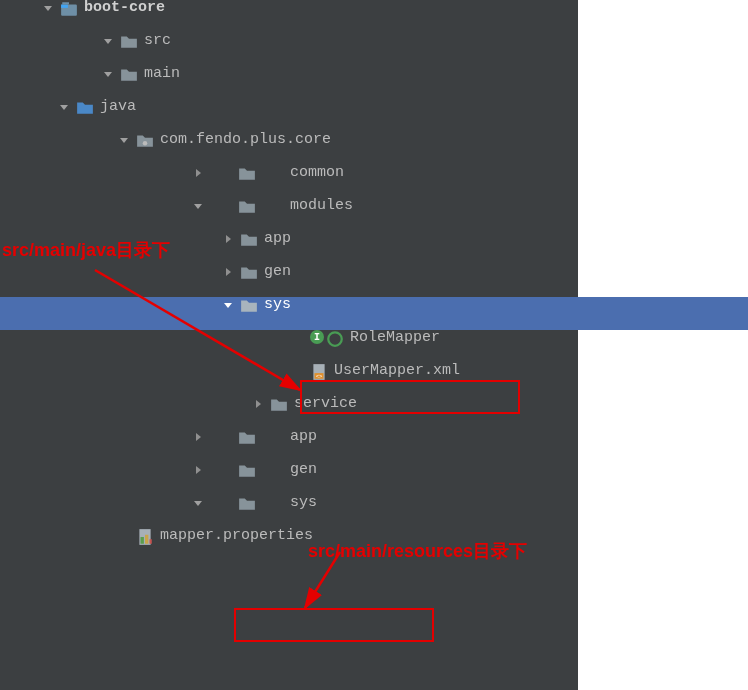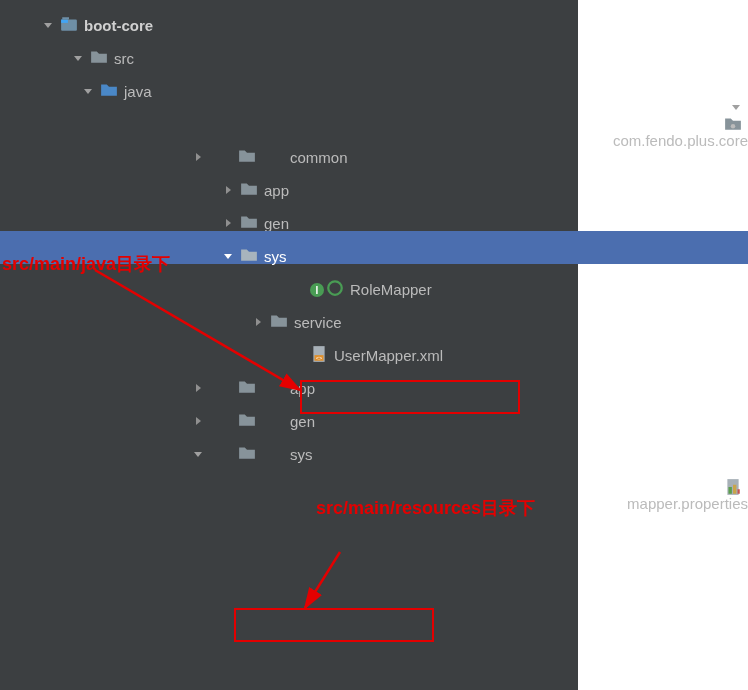--- a/index.html
+++ b/index.html
@@ -9,24 +9,25 @@
     font-size: 15px;
     color: #bbbbbb;
     width: 748px;
     height: 690px;
     position: relative;
     overflow: hidden;
   }
   .tree { position: absolute; top: 0; left: 0; right: 0; }
   .node {
     display: flex;
-    align-items: flex-end;
+    align-items: flex-start;
     height: 33px;
     white-space: nowrap;
     position: relative;
+    font-family: Liberation Mono, monospace;
   }
   .node.selected { background: #4b6eaf; color: #ffffff; }
   .node.bold .label { font-weight: bold; color: #d0d0d0; }
   .arrow {
     width: 16px; height: 16px;
     display: inline-flex; align-items: center; justify-content: center;
     margin-right: 4px;
     flex-shrink: 0;
   }
   .arrow svg { width: 10px; height: 10px; }
@@ -55,24 +56,24 @@
     border: 2px solid #e40000;
   }
   .right-edge {
     position: absolute;
     right: 0; top: 0; width: 170px; height: 690px;
     background: #ffffff;
   }
 
   
   .d0 { padding-left: 40px; }
-  .d1 { padding-left: 70px; }
+  .d1 { padding-left: 100px; }
   .d2 { padding-left: 100px; }
-  .d3 { padding-left: 80px; }
-  .d4 { padding-left: 72px; flex-direction: column; }
+  .d3 { padding-left: 56px; }
+  .d4 { padding-left: 116px; }
   .d5 { padding-left: 190px; gap: 28px; }
   .d6 { padding-left: 220px; }
   .d7 { padding-left: 250px; }
   .d8b{ padding-left: 310px; }
 
   .badge {
     width:14px;height:14px;border-radius:50%;background:#499c54;
     color:#fff;font-size:10px;font-weight:bold;display:inline-flex;
     align-items:center;justify-content:center;margin-right:2px;
   }
@@ -107,20 +108,33 @@
         </svg>
       </span>
     <span class="icon">
         <svg viewBox="0 0 16 16">
           <path d="M1 3h5l2 2h7v8H1z" fill="#87939a"></path>
         </svg>
       </span>
     <span class="label">src</span>
   </div>
 
+  <div class="node d2">
+    <span class="arrow arrow-down">
+        <svg viewBox="0 0 10 10">
+          <path d="M1 3 L9 3 L5 8 Z"></path>
+        </svg>
+      </span>
+    <span class="icon">
+        <svg viewBox="0 0 16 16">
+          <path d="M1 3h5l2 2h7v8H1z" fill="#87939a"></path>
+        </svg>
+      </span>
+    <span class="label">main</span>
+  </div>
 
   <div class="node d3">
     <span class="arrow arrow-down">
         <svg viewBox="0 0 10 10">
           <path d="M1 3 L9 3 L5 8 Z"></path>
         </svg>
       </span>
     <span class="icon">
         <svg viewBox="0 0 16 16">
           <path d="M1 3h5l2 2h7v8H1z" fill="#4a88c7"></path>
@@ -151,20 +165,33 @@
         </svg>
       </span>
     <span class="icon">
         <svg viewBox="0 0 16 16">
           <path d="M1 3h5l2 2h7v8H1z" fill="#87939a"></path>
         </svg>
       </span>
     <span class="label">common</span>
   </div>
 
+  <div class="node d5">
+    <span class="arrow arrow-down">
+        <svg viewBox="0 0 10 10">
+          <path d="M1 3 L9 3 L5 8 Z"></path>
+        </svg>
+      </span>
+    <span class="icon">
+        <svg viewBox="0 0 16 16">
+          <path d="M1 3h5l2 2h7v8H1z" fill="#87939a"></path>
+        </svg>
+      </span>
+    <span class="label">modules</span>
+  </div>
 
   <div class="node d6">
     <span class="arrow arrow-right">
         <svg viewBox="0 0 10 10">
           <path d="M3 1 L8 5 L3 9 Z"></path>
         </svg>
       </span>
     <span class="icon">
         <svg viewBox="0 0 16 16">
           <path d="M1 3h5l2 2h7v8H1z" fill="#87939a"></path>
@@ -203,45 +230,45 @@
 
 
   <div class="node d8b">
     <span class="badge">I</span>
     <span class="icon">
         <svg viewBox="0 0 16 16">
           <circle cx="8" cy="8" r="6" fill="none" stroke="#499c54" stroke-width="2"></circle>
         </svg>
       </span>
     <span class="label">RoleMapper</span>
-  </div>
-
-  <div class="node d7">
-    <span class="arrow arrow-right">
-        <svg viewBox="0 0 10 10">
-          <path d="M3 1 L8 5 L3 9 Z"></path>
-        </svg>
-      </span>
-    <span class="icon">
-        <svg viewBox="0 0 16 16">
-          <path d="M1 3h5l2 2h7v8H1z" fill="#87939a"></path>
-        </svg>
-      </span>
-    <span class="label">service</span>
   </div>
 
   <div class="node d8b">
     <span class="icon">
         <svg viewBox="0 0 16 16">
           <rect x="3" y="1" width="10" height="14" fill="#a7b0b7"></rect>
           <rect x="4" y="9" width="8" height="5" fill="#e08f2c"></rect>
           <text x="8" y="13" font-size="5" fill="#fff" text-anchor="middle">&lt;&gt;</text>
         </svg>
       </span>
     <span class="label">UserMapper.xml</span>
+  </div>
+
+  <div class="node d7">
+    <span class="arrow arrow-right">
+        <svg viewBox="0 0 10 10">
+          <path d="M3 1 L8 5 L3 9 Z"></path>
+        </svg>
+      </span>
+    <span class="icon">
+        <svg viewBox="0 0 16 16">
+          <path d="M1 3h5l2 2h7v8H1z" fill="#87939a"></path>
+        </svg>
+      </span>
+    <span class="label">service</span>
   </div>
 
 
 
   <div class="node d5">
     <span class="arrow arrow-right">
         <svg viewBox="0 0 10 10">
           <path d="M3 1 L8 5 L3 9 Z"></path>
         </svg>
       </span>
@@ -302,17 +329,17 @@
     <marker id="ah" markerWidth="10" markerHeight="10" refX="8" refY="3" orient="auto">
       <path d="M0,0 L9,3 L0,6 Z" fill="#e40000"></path>
     </marker>
   </defs>
 
   <line x1="95" y1="270" x2="300" y2="390" stroke="#e40000" stroke-width="2.5" marker-end="url(#ah)"></line>
 
   <line x1="340" y1="552" x2="305" y2="608" stroke="#e40000" stroke-width="2.5" marker-end="url(#ah)"></line>
 </svg>
 
-<div class="annot" style="left:2px; top:252px;">src/main/java目录下</div>
-<div class="annot" style="left:308px; top:496px;margin-left:8px;">src/main/resources目录下</div>
+<div class="annot" style="left:2px; top:238px;">src/main/java目录下</div>
+<div class="annot" style="left:308px; top:539px;">src/main/resources目录下</div>
 
 <div class="redbox" style="left:300px; top:380px; width:220px; height:34px;"></div>
 <div class="redbox" style="left:234px; top:608px; width:200px; height:34px;"></div>
 
 </body></html>

